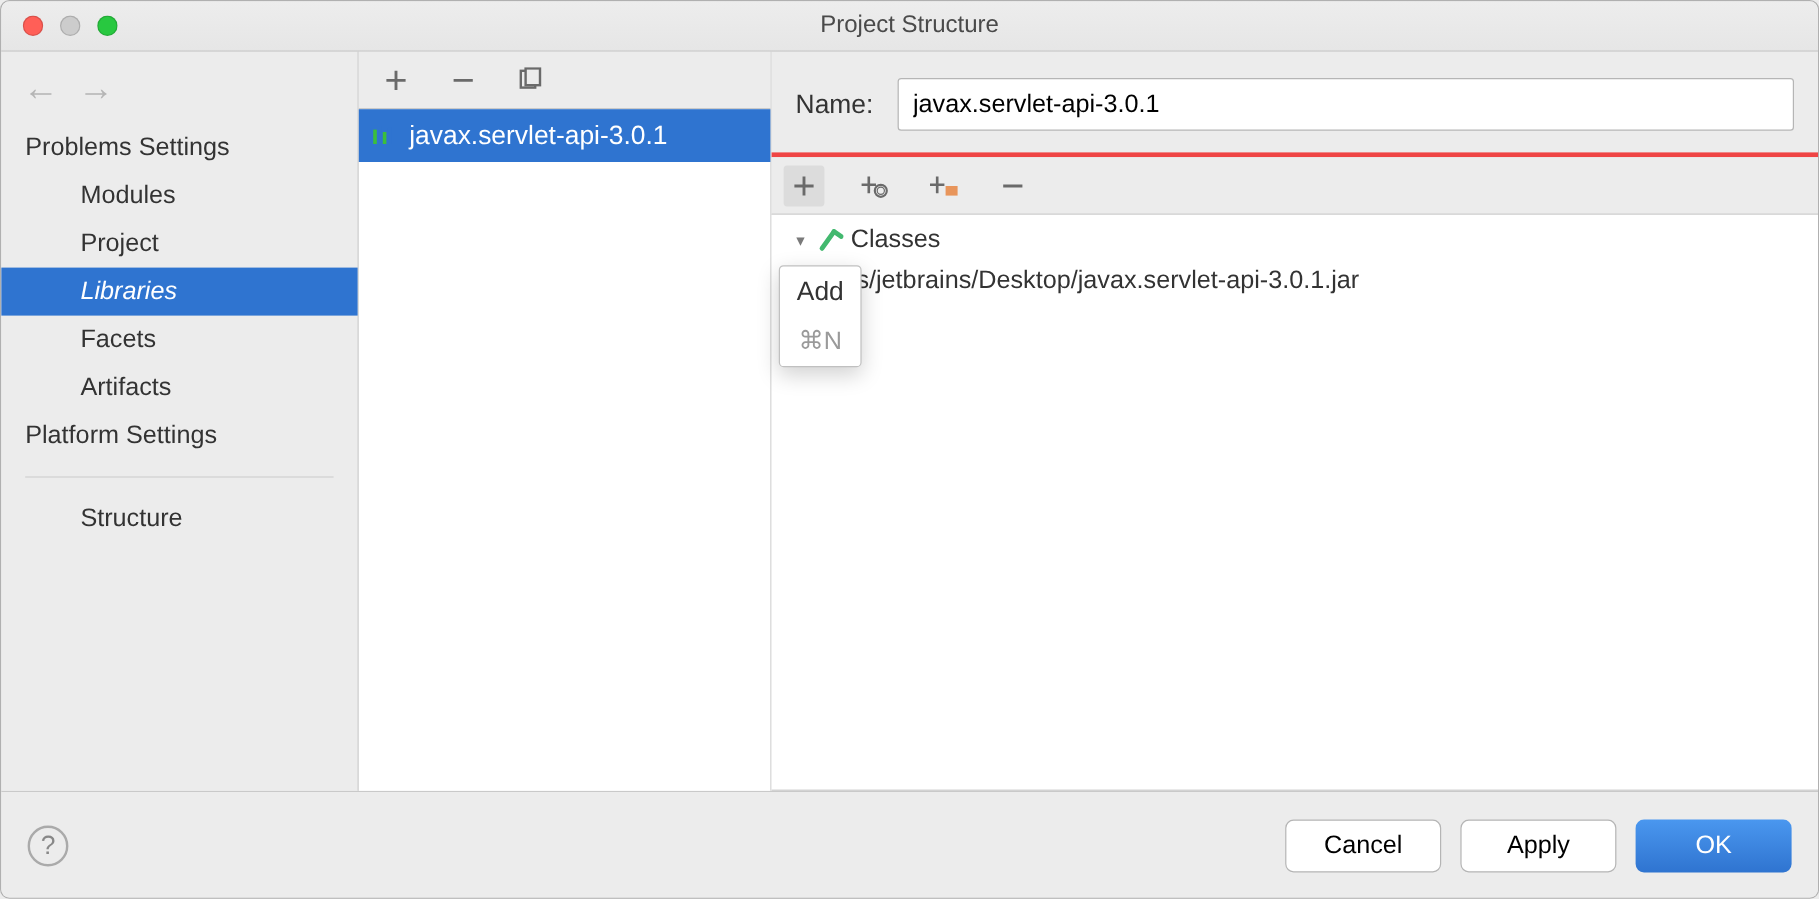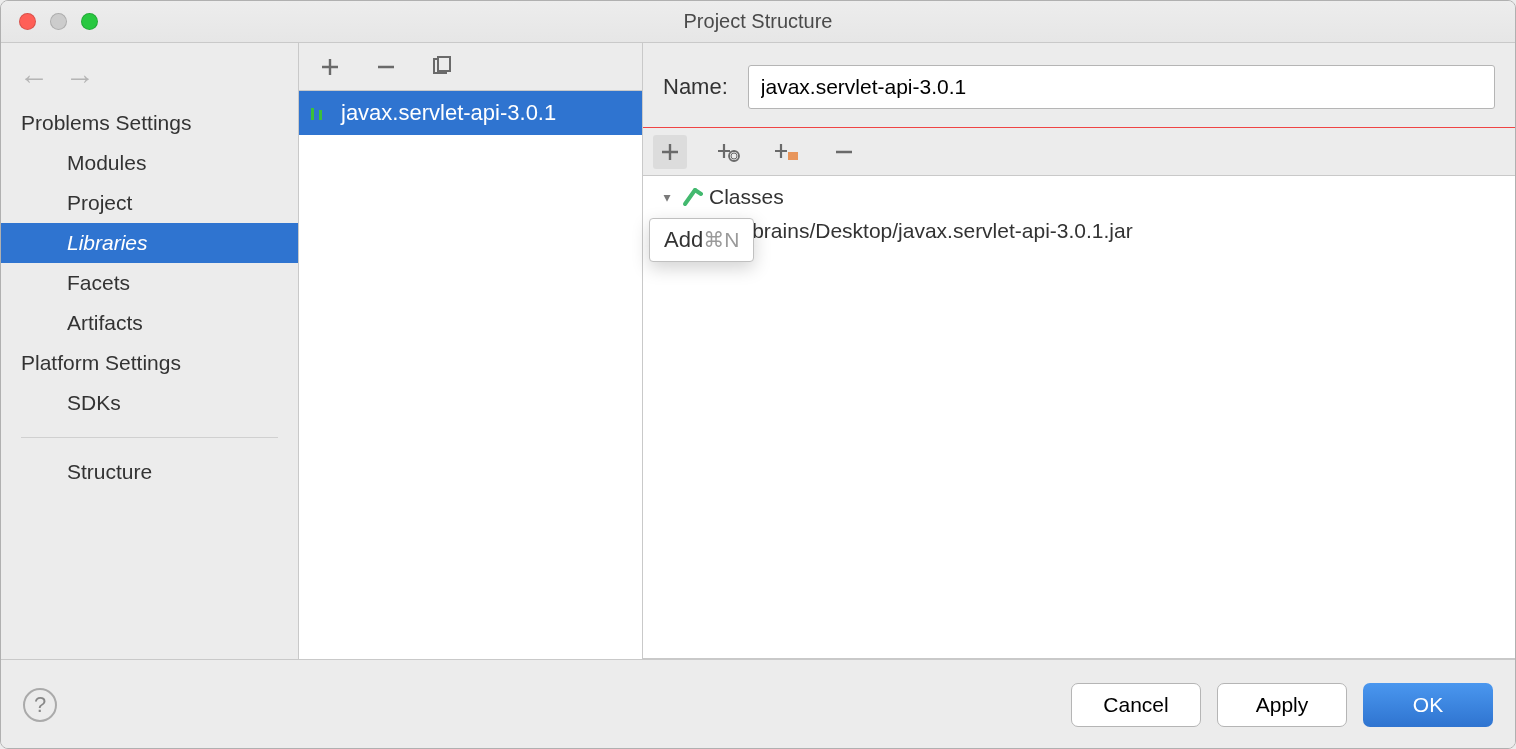--- a/index.html
+++ b/index.html
@@ -57,41 +57,41 @@
     gap: 30px;
     padding-left: 18px;
   }
   .tb-btn { width: 26px; height: 26px; display: flex; align-items: center; justify-content: center; color: #6a6a6a; cursor: default; }
   .lib-item {
     background: #2f74d0; color: #fff; height: 44px; display: flex; align-items: center; padding-left: 10px; gap: 10px;
     font-size: 22px;
   }
   .lib-icon svg { display: block; }
   .right { flex: 1; display: flex; flex-direction: column; background: #ececec; }
-  .name-row { display: flex; align-items: center; padding: 22px 20px 18px; gap: 20px; border-bottom: 1px solid #ef4444; }
+  .name-row { display: flex; align-items: center; padding: 22px 20px 18px; gap: 20px; border-bottom: 4px solid #ef4444; }
   .name-label { font-size: 22px; }
   .name-input {
     flex: 1; height: 44px; border: 1px solid #b5b5b5; border-radius: 3px; background: #fff; font-size: 21px;
     padding: 0 12px; outline: none;
   }
   .right-toolbar {
     height: 48px; background: #ececec; border-bottom: 1px solid #c9c9c9; display: flex; align-items: center;
     padding-left: 10px; gap: 24px;
   }
   .rtb-btn { width: 34px; height: 34px; display:flex; align-items:center; justify-content:center; color:#6a6a6a; border-radius:3px; cursor:default; }
   .rtb-btn.active { background: #dcdcdc; }
   .tree { flex: 1; background: #fff; border-bottom: 1px solid #c9c9c9; position: relative; padding-top: 4px; }
   .tree-row { display: flex; align-items: center; height: 34px; padding-left: 16px; font-size: 21px; gap: 6px; }
   .chevron { color: #7a7a7a; font-size: 14px; width: 16px; text-align:center; }
   .class-icon svg{display:block;}
   .sub-row { padding-left: 52px; display:flex; align-items:center; height:34px; font-size:21px; }
   .popup {
     position: absolute; left: 6px; top: 42px; background: #fff; border: 1px solid #c0c0c0;
-    box-shadow: 0 6px 18px rgba(0,0,0,0.18); border-radius: 4px; padding: 8px 14px; display:flex; 
-    align-items:center; font-size: 22px;
+    box-shadow: 0 6px 18px rgba(0,0,0,0.18); border-radius: 4px; padding: 8px 14px; display:flex; gap:16px;
+    align-items:center; font-size: 22px; flex-direction: column;
   }
   .shortcut { color: #9a9a9a; font-size: 21px; }
   .footer {
     height: 90px; background: #ececec; border-top: 1px solid #c9c9c9; display:flex; align-items:center;
     padding: 0 22px; gap: 16px;
   }
   .help { width: 34px; height:34px; border:2px solid #aaa; border-radius:50%; color:#888; display:flex; align-items:center; justify-content:center; font-size:22px; }
   .spacer{flex:1;}
   .btn {
     height: 44px; min-width: 130px; border: 1px solid #b5b5b5; border-radius: 7px; background:#fff;
@@ -118,21 +118,20 @@
       <span class="navarrow">←</span>
       <span class="navarrow">→</span>
     </div>
     <div class="section-header">Problems Settings</div>
     <div class="nav-item">Modules</div>
     <div class="nav-item">Project</div>
     <div class="nav-item selected">Libraries</div>
     <div class="nav-item">Facets</div>
     <div class="nav-item">Artifacts</div>
     <div class="section-header">Platform Settings</div>
-    <div class="nav-item">SDKs</div>
     <div class="sep"></div>
     <div class="nav-item" style="padding-left:66px;">Structure</div>
   </div>
 
   <div class="middle">
     <div class="toolbar">
       <div class="tb-btn">
         <svg width="20" height="20" viewBox="0 0 20 20">
             <path d="M10 2v16M2 10h16" stroke="#6a6a6a" stroke-width="2.4"></path>
           </svg>

